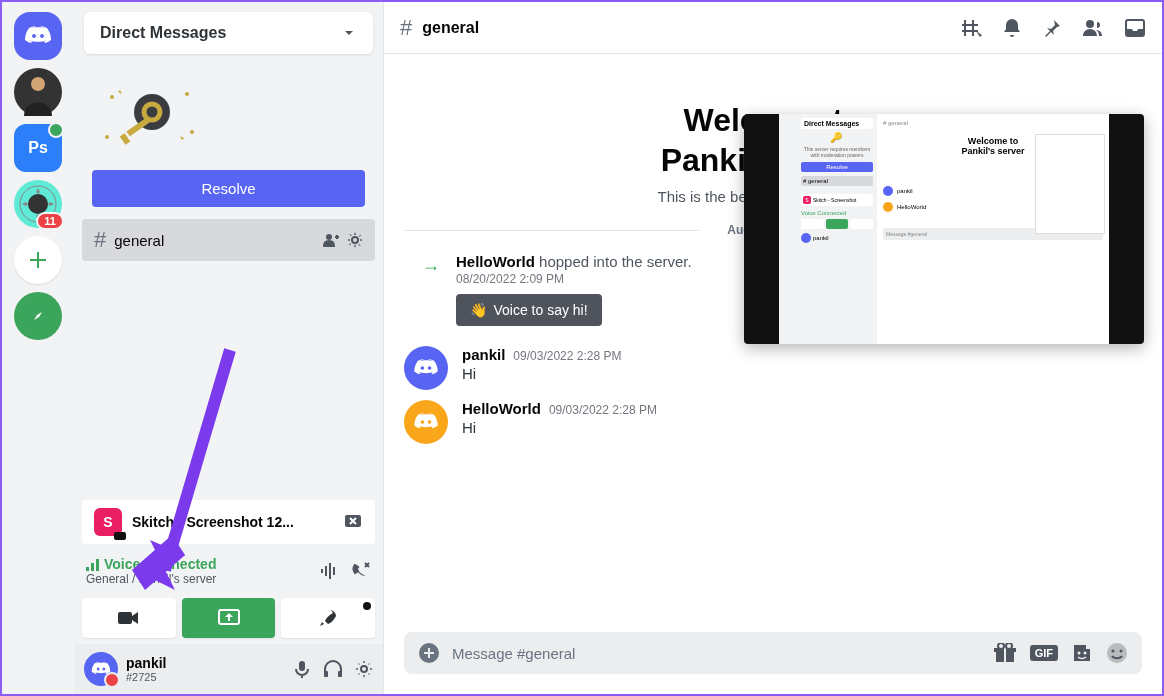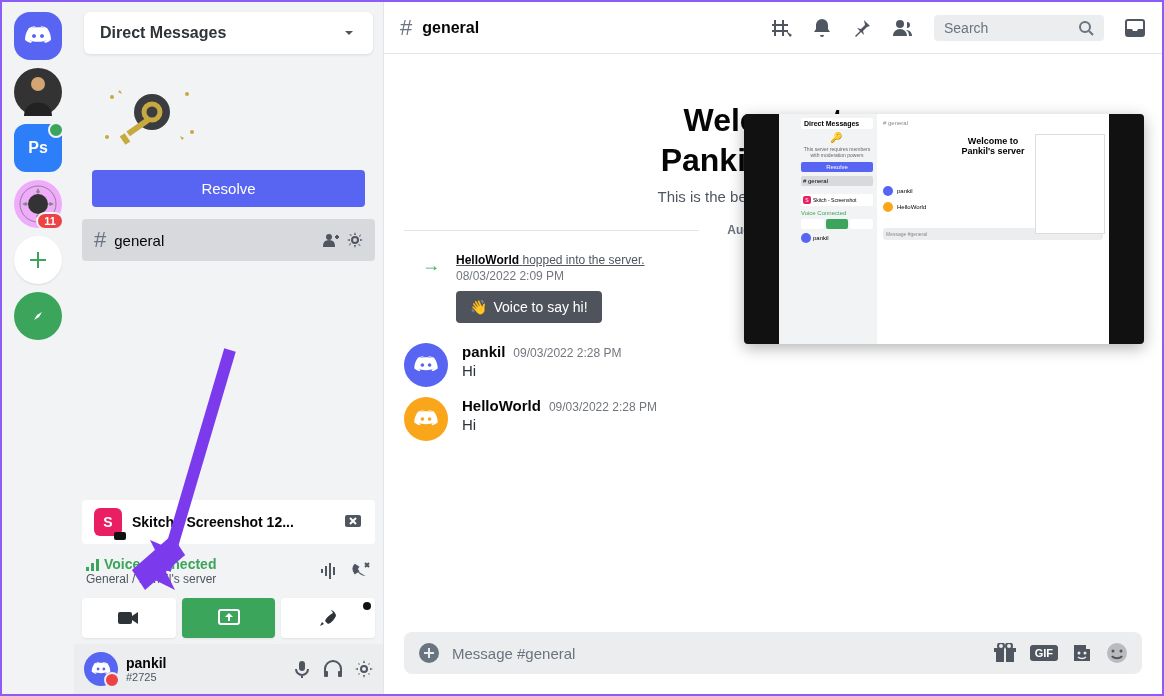--- a/index.html
+++ b/index.html
@@ -2,21 +2,21 @@
 <html><head>
 <meta charset="utf-8">
 <style>
 * { box-sizing: border-box; margin: 0; padding: 0; }
 body { font-family: -apple-system, BlinkMacSystemFont, "Segoe UI", Helvetica, sans-serif; width: 1164px; height: 696px; overflow: hidden; background: #fff; border: 2px solid #8b5cf6; display: flex; }
 .server-col { width: 72px; background: #f2f3f5; display: flex; flex-direction: column; align-items: center; padding-top: 10px; gap: 8px; }
 .server-item { width: 48px; height: 48px; border-radius: 50%; display: flex; align-items: center; justify-content: center; position: relative; cursor: pointer; }
 .server-item.home { background: #5865f2; border-radius: 16px; }
 .server-item.user1 { background: #333; }
 .server-item.ps { background: #2d7ff9; color: #fff; font-weight: 600; border-radius: 12px; }
-.server-item.fifa { background: #f0abfc; }
+.server-item.fifa { background: #5eead4; }
 .server-item.plus { background: #fff; color: #3ba55c; font-size: 26px; box-shadow: 0 1px 2px rgba(0,0,0,0.1); }
 .server-item.compass { background: #3ba55c; color: #fff; }
 .badge-red { position: absolute; bottom: -2px; right: -2px; background: #ed4245; color: #fff; font-size: 11px; font-weight: 700; border-radius: 10px; padding: 1px 6px; border: 2px solid #f2f3f5; }
 .badge-green { position: absolute; top: -2px; right: -2px; background: #3ba55c; width: 16px; height: 16px; border-radius: 50%; border: 2px solid #f2f3f5; }
 .channel-col { width: 310px; background: #f2f3f5; display: flex; flex-direction: column; border-right: 1px solid #e3e5e8; }
 .dm-header { background: #fff; margin: 10px; padding: 12px 16px; border-radius: 6px; box-shadow: 0 1px 3px rgba(0,0,0,0.1); display: flex; align-items: center; justify-content: space-between; font-weight: 700; font-size: 16px; color: #2e3338; }
 .mod-notice { padding: 10px 18px; text-align: center; color: #4f5660; font-size: 14px; line-height: 1.4; }
 .mod-notice .key-art { font-size: 32px; margin: 8px 0; }
 .resolve-btn { background: #5865f2; color: #fff; border: none; border-radius: 4px; padding: 10px; font-size: 15px; font-weight: 500; width: 100%; margin-top: 10px; cursor: pointer; }
 .channel-row { display: flex; align-items: center; padding: 8px 12px; margin: 2px 8px; border-radius: 4px; font-size: 15px; color: #5c5e66; gap: 8px; }
@@ -45,21 +45,21 @@
 .search-box { background: #ebedef; border-radius: 4px; padding: 5px 10px; display: flex; align-items: center; gap: 8px; width: 170px; color: #6a7480; font-size: 14px; }
 .chat-body { flex: 1; overflow: hidden; padding: 16px 20px; position: relative; }
 .welcome { text-align: center; margin-top: 30px; }
 .welcome h1 { font-size: 32px; font-weight: 800; color: #060607; line-height: 1.25; }
 .welcome p { color: #4f5660; font-size: 15px; margin-top: 8px; }
 .date-divider { text-align: center; color: #6a7480; font-size: 12px; font-weight: 600; margin: 18px 0 12px; position: relative; }
 .date-divider::before, .date-divider::after { content: ''; position: absolute; top: 50%; width: 40%; height: 1px; background: #e3e5e8; }
 .date-divider::before { left: 0; } .date-divider::after { right: 0; }
 .sys-msg { display: flex; align-items: flex-start; gap: 16px; padding: 4px 0 10px; }
 .sys-msg .arrow { color: #3ba55c; font-size: 18px; margin-top: 2px; padding-left: 18px; }
-.sys-content .sline { color: #4f5660; font-size: 12px; text-decoration: underline; }
+.sys-content .sline { color: #4f5660; font-size: 15px; }
 .sys-content .sline b { color: #060607; font-weight: 600; }
 .sys-content .ts { color: #72767d; font-size: 12px; margin-top: 2px; }
 .wave-btn { background: #4f545c; color: #fff; border: none; border-radius: 4px; padding: 8px 14px; font-size: 14px; margin-top: 8px; cursor: pointer; display: inline-flex; align-items: center; gap: 6px; }
 .msg { display: flex; gap: 14px; margin: 10px 0; }
 .msg .mav { width: 44px; height: 44px; border-radius: 50%; display:flex; align-items:center; justify-content:center; }
 .msg .mav.p { background: #5865f2; }
 .msg .mav.h { background: #faa61a; }
 .msg .mhead { display: flex; align-items: baseline; gap: 8px; }
 .msg .mname { font-weight: 600; color: #060607; font-size: 15px; }
 .msg .mts { color: #72767d; font-size: 12px; }
@@ -258,47 +258,40 @@
       <svg width="20" height="22" viewBox="0 0 20 22">
           <path fill="#4f5660" d="M10 2a6 6 0 00-6 6v4l-2 3h16l-2-3V8a6 6 0 00-6-6zM8 18a2 2 0 004 0z"></path>
         </svg>
       <svg width="20" height="20" viewBox="0 0 20 20">
           <path fill="#4f5660" d="M12 2l6 6-3 1-4 4 1 4-3-3-5 5-1-1 5-5-3-3 4 1 4-4z"></path>
         </svg>
       <svg width="22" height="20" viewBox="0 0 22 20">
           <circle cx="8" cy="6" r="4" fill="#4f5660"></circle>
           <path fill="#4f5660" d="M1 18c0-4 3-7 7-7s7 3 7 7zM15 4a3 3 0 010 6M17 18c0-3-1-5-3-6 3 0 6 2 6 6z"></path>
         </svg>
-      <div class="search-box">
-        <span>Search</span>
-        <svg style="margin-left:auto" width="16" height="16" viewBox="0 0 16 16">
-            <circle cx="7" cy="7" r="5" fill="none" stroke="#6a7480" stroke-width="2"></circle>
-            <path stroke="#6a7480" stroke-width="2" d="M11 11l4 4"></path>
-          </svg>
-      </div>
       <svg width="22" height="20" viewBox="0 0 22 20">
           <rect x="2" y="2" width="18" height="16" rx="2" fill="none" stroke="#4f5660" stroke-width="2"></rect>
           <path fill="#4f5660" d="M2 11h6l1 2h4l1-2h6v7H2z"></path>
         </svg>
     </div>
   </div>
 
   <div class="chat-body">
     <div class="welcome">
       <h1><span>Welcome to</span><br><span>Pankil's server</span></h1>
       <p>This is the beginning of this server.</p>
     </div>
 
     <div class="date-divider">August 20, 2022</div>
 
     <div class="sys-msg">
       <span class="arrow">→</span>
       <div class="sys-content">
         <div class="sline"><b>HelloWorld</b> <span>hopped into the server.</span></div>
-        <div class="ts">08/03/2022 2:09 PM</div>
+        <div class="ts">08/20/2022 2:09 PM</div>
         <button class="wave-btn">👋 <span>Voice to say hi!</span></button>
       </div>
     </div>
 
 
     <div class="msg">
       <div class="mav p">
           <svg width="26" height="18" viewBox="0 0 28 20">
             <path fill="#fff" d="M23 2c-2-1-4-1.5-6-1.7l-.3.6c2 .3 4 1 5.7 2-2.3-1-4.8-1.6-8.4-1.6s-6 .6-8.4 1.6c1.7-1 3.7-1.7 5.7-2L11 .3C9 .5 7 1 5 2 2 6 1 10 1 14c2 1.5 4 2.5 6 3l1-1.6c-1-.4-2-1-3-1.6.3.2.6.3 1 .5 2 1 4.3 1.5 8 1.5s6-.5 8-1.5c.4-.2.7-.3 1-.5-1 .6-2 1.2-3 1.6l1 1.6c2-.5 4-1.5 6-3 0-4-1-8-4-12zM10 12c-1 0-2-1-2-2s1-2 2-2 2 1 2 2-1 2-2 2zm8 0c-1 0-2-1-2-2s1-2 2-2 2 1 2 2-1 2-2 2z"></path>
           </svg>

